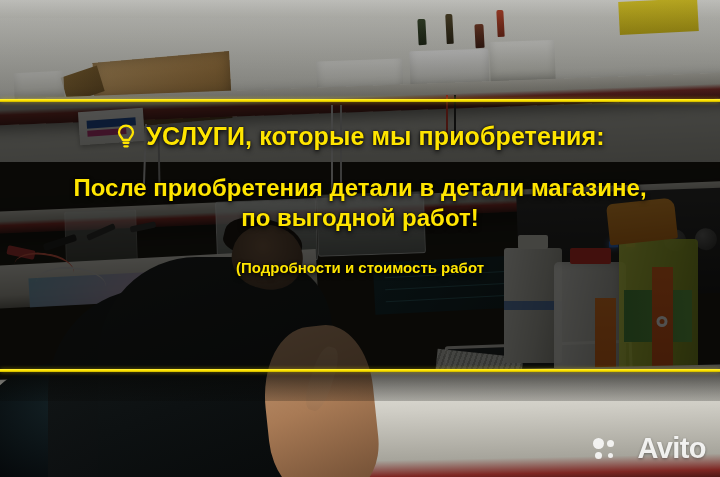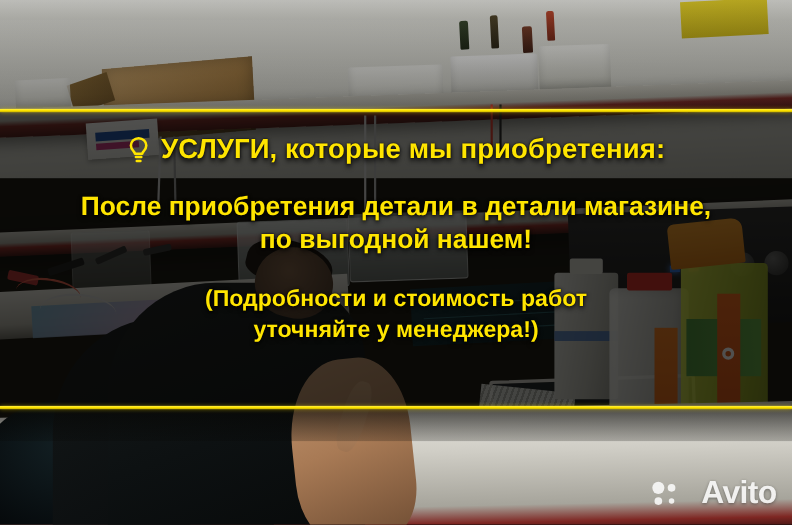--- a/index.html
+++ b/index.html
@@ -309,21 +309,21 @@
 
   .para{
     margin-top:22px;
     font-size:24px; font-weight:700; line-height:1.27;
     max-width:660px;
   }
   .para .l{ display:block; white-space:nowrap; }
 
   .note{
     margin-top:25px;
-    font-size:21px; font-weight:700; line-height:1.29;
+    font-size:15px; font-weight:700; line-height:1.29;
   }
   .note .l{ display:block; white-space:nowrap; }
 
   
   .avito{
     position:absolute; right:14px; bottom:14px;
     display:flex; align-items:center; gap:24px;
     opacity:.84; pointer-events:none;
   }
   .avito-dots{
@@ -449,26 +449,25 @@
           <path d="M11 1.6c-4 0-7 3-7 6.7 0 2.6 1.4 4 2.5 5.3.7.8 1.1 1.4 1.2 2.2h6.6c.1-.8.5-1.4 1.2-2.2C16.6 12.3 18 10.9 18 8.3c0-3.7-3-6.7-7-6.7z" fill="none" stroke="#ffe500" stroke-width="2.3" stroke-linejoin="round"></path>
           <rect x="7.4" y="17.6" width="7.2" height="2.3" rx="1.1" fill="#ffe500"></rect>
           <rect x="8.2" y="21.2" width="5.6" height="2.2" rx="1.1" fill="#ffe500"></rect>
         </svg>
       </span>
       <span>УСЛУГИ, которые мы приобретения:</span>
     </div>
 
     <div class="para">
       <span class="l">После приобретения детали в детали магазине,</span>
-      <span class="l">по выгодной нашем!</span>
+      <span class="l">по выгодной работ!</span>
     </div>
 
     <div class="note">
       <span class="l">(Подробности и стоимость работ</span>
-      <span class="l">уточняйте у менеджера!)</span>
     </div>
 
   </div>
 
   <div class="avito">
     <span class="avito-dots">
       <i></i>
         <i></i>
         <i></i>
         <i></i>

